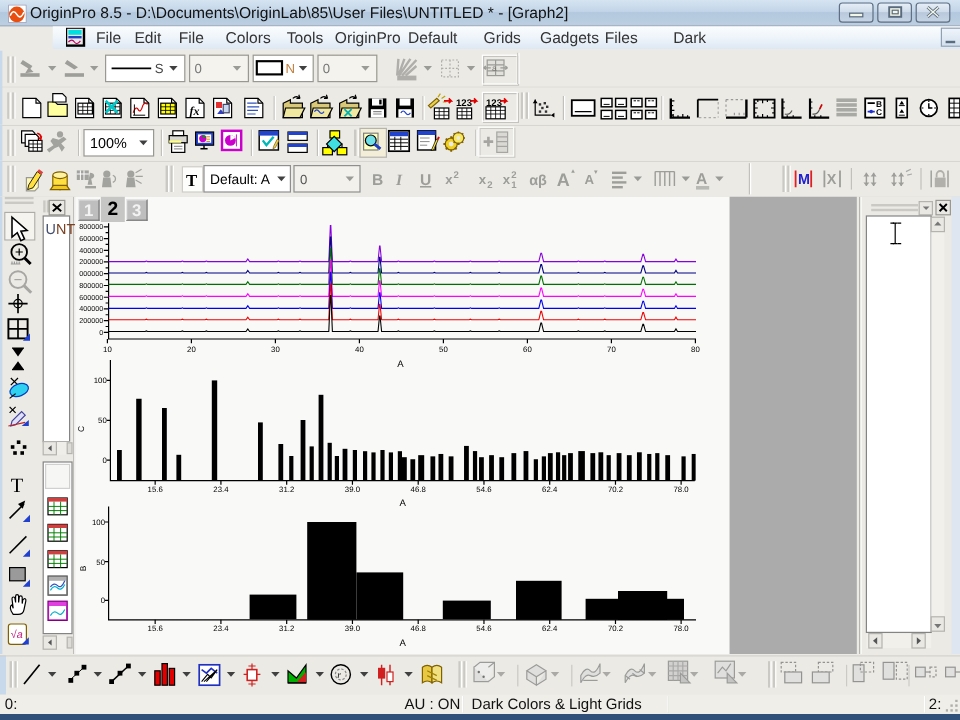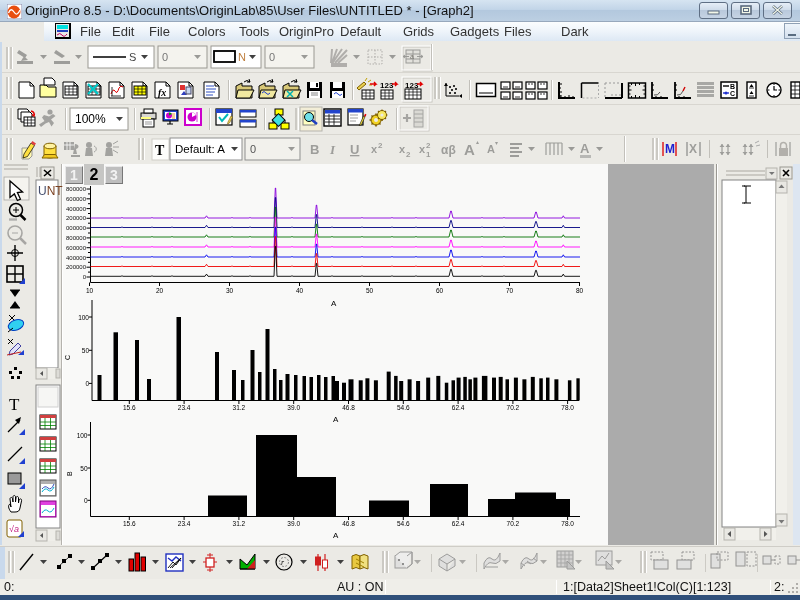--- a/index.html
+++ b/index.html
@@ -1053,21 +1053,21 @@
   <g transform="translate(788,6)">
             <rect x="0" y="4" width="8" height="8" fill="#ddd"></rect>
             <path d="M8 8 h4"></path>
           </g>
  </g>
 </svg>
 </div>
 <div id="status">
  <div class="abs" style="left:4px;top:1px">0:</div>
  <div class="abs" style="left:337px;top:1px">AU : ON</div>
- <div class="abs" style="left:563px;top:1px">1:[Data2]Sheet1!Col(C)[1:123]</div>
+ <div class="abs" style="left:393px;top:1px">Dark Colors &amp; Light Grids</div>
  <div class="abs" style="left:774px;top:1px;width:17px;overflow:hidden">2:[(C</div>
  <div class="sep" style="left:385px;top:1px;height:14px"></div>
  <div class="sep" style="left:556px;top:1px;height:14px"></div>
  <div class="sep" style="left:770px;top:1px;height:14px"></div>
  <svg class="abs" style="left:788px;top:4px" width="11" height="11">
         <g fill="#b0aeaa">
           <rect x="8" y="0" width="2" height="2"></rect>
           <rect x="8" y="4" width="2" height="2"></rect>
           <rect x="8" y="8" width="2" height="2"></rect>
           <rect x="4" y="4" width="2" height="2"></rect>

